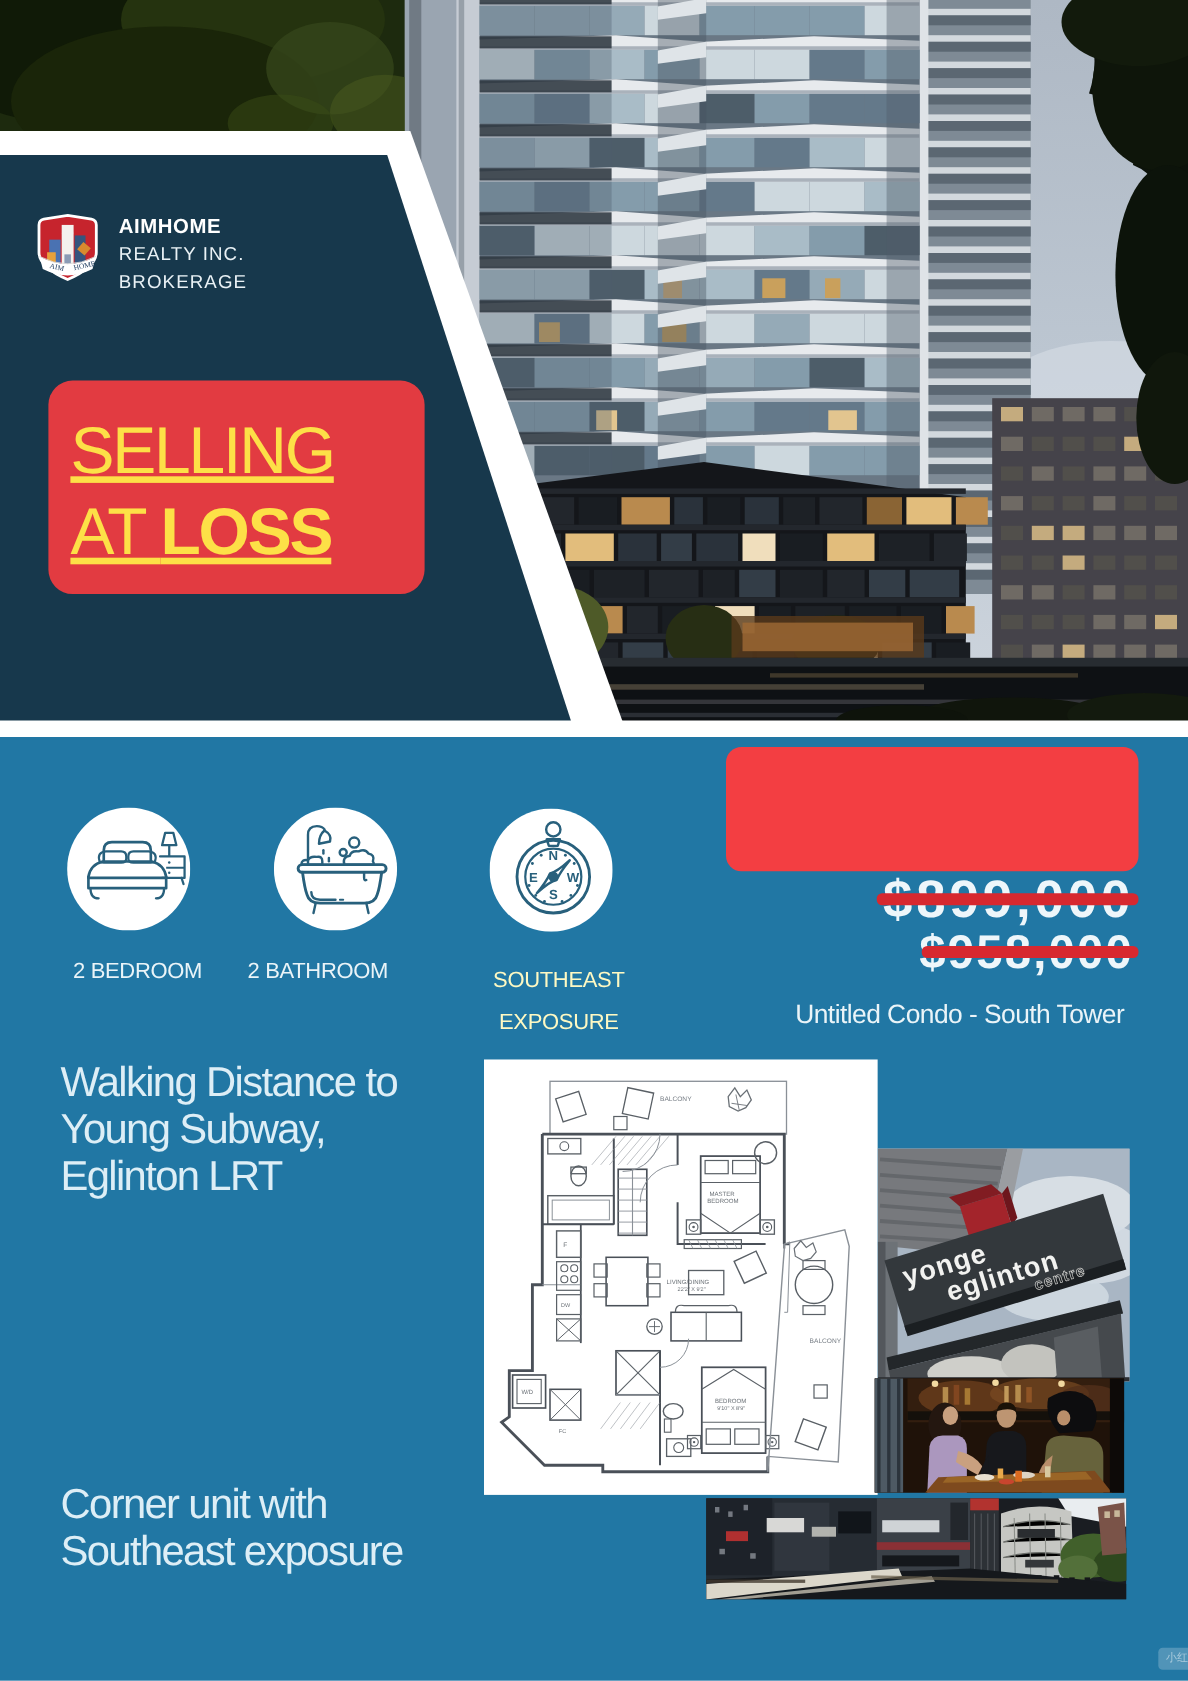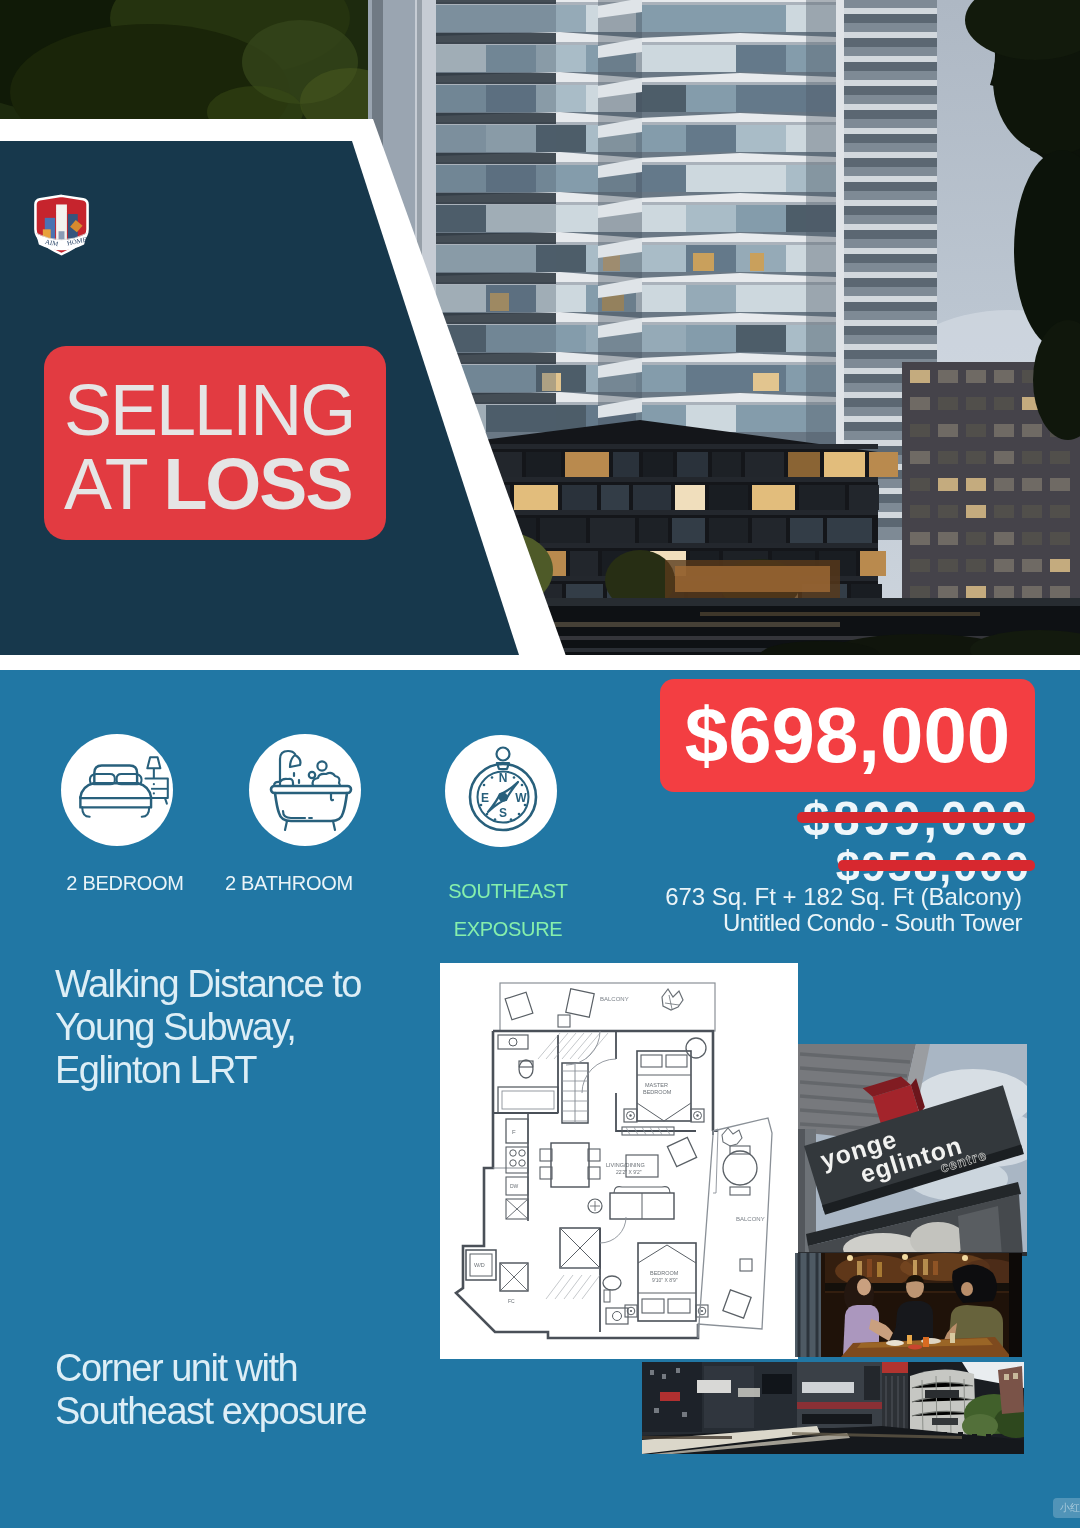--- a/index.html
+++ b/index.html
@@ -426,24 +426,29 @@
 <rect x="41" y="30" width="9" height="9" fill="#d88a2e" transform="rotate(40 45 34)"></rect>
 <rect x="27" y="40" width="6" height="12" fill="#8a9bb5"></rect>
 
 <path d="M4,42 Q30,56 56,42 L53,54 Q30,66 7,54 Z" fill="#ffffff"></path>
 <path d="M4,42 Q30,56 56,42" fill="none" stroke="#d8d8d8" stroke-width="0.8"></path>
 <text x="13" y="53" font-family="Liberation Serif, serif" font-size="7" fill="#1d3a5f" transform="rotate(12 13 53)">AIM</text>
 <text x="36" y="55" font-family="Liberation Serif, serif" font-size="7" fill="#1d3a5f" transform="rotate(-12 36 55)">HOME</text>
 
 </svg>
 
+<div class="abs" style="left:108px;top:193px;color:#fff;font-size:17px;line-height:25.3px;letter-spacing:1px;">
+  <div style="font-weight:bold;font-size:18.5px;letter-spacing:0.5px;">AIMHOME</div>
+  <div style="color:#e9f1f5;">REALTY INC.</div>
+  <div style="color:#e9f1f5;">BROKERAGE</div>
+</div>
 
 <div class="abs" style="left:44px;top:346px;width:342px;height:194px;border-radius:22px;background:#e23b41;"></div>
 
-<div class="abs" style="left:64px;top:373px;width:400px;color:#e5e5e5;font-size:72px;line-height:74px;letter-spacing:-2px;white-space:nowrap;">SELLING<br>AT <b>LOSS</b></div>
+<div class="abs" style="left:64px;top:373px;width:400px;color:#fde047;font-size:60px;line-height:74px;letter-spacing:-2px;white-space:nowrap;text-decoration:underline;">SELLING<br>AT <b>LOSS</b></div>
 
 <svg class="abs" style="left:61px;top:734px" width="112" height="112" viewBox="0 0 112 112">
   <circle cx="56" cy="56" r="56" fill="#fff"></circle>
 
 <g transform="translate(4.5,5.5) scale(0.93)">
 
 <path d="M31,47 L31,36 Q31,28 39,28 L69,28 Q77,28 77,36 L77,47" fill="none" stroke="#28607c" stroke-width="2.6" stroke-linecap="round" stroke-linejoin="round"></path>
 
 <path d="M27,47 Q24,38 33,37 L48,37 Q53,37 53,42 L53,44 Q53,48 48,48 L31,48 Q27,48 27,47 Z" fill="none" stroke="#28607c" stroke-width="2.2" stroke-linecap="round" stroke-linejoin="round"></path>
 <path d="M81,47 Q84,38 75,37 L60,37 Q55,37 55,42 L55,44 Q55,48 60,48 L77,48 Q81,48 81,47 Z" fill="none" stroke="#28607c" stroke-width="2.2" stroke-linecap="round" stroke-linejoin="round"></path>
@@ -526,35 +531,33 @@
 
 <path d="M43,77 Q52,66 55,59 Q61,58 73,47 Q64,58 61,65 Q55,66 43,77 Z" fill="none" stroke="#28607c" stroke-width="2.2" stroke-linecap="round" stroke-linejoin="round"></path>
 <circle cx="58" cy="62" r="4.6" fill="#28607c"></circle>
 
 </svg>
 
 <div class="abs" style="left:45px;top:872px;width:160px;text-align:center;color:#eaf4f8;font-size:20px;letter-spacing:-0.3px;">2 BEDROOM</div>
 
 <div class="abs" style="left:225px;top:872px;width:182px;text-align:left;color:#eaf4f8;font-size:20px;letter-spacing:-0.3px;">2 BATHROOM</div>
 
-<div class="abs" style="left:418px;top:872px;width:180px;text-align:center;color:#86efac;font-size:20px;line-height:38px;letter-spacing:-0.3px;">SOUTHEAST<br>EXPOSURE</div>
+<div class="abs" style="left:418px;top:872px;width:180px;text-align:center;color:#fef9c3;font-size:20px;line-height:38px;letter-spacing:-0.3px;">SOUTHEAST<br>EXPOSURE</div>
 
 <div class="abs" style="left:660px;top:679px;width:375px;height:113px;border-radius:14px;background:#f33e42;"></div>
 
-<div class="abs" style="left:660px;top:679px;width:375px;height:113px;line-height:113px;text-align:center;color:#fff;font-weight:bold;font-size:78px;">$698,000</div>
 
 <div class="abs" style="left:700px;top:791px;width:331px;text-align:right;color:#eef6fa;font-weight:bold;font-size:48px;letter-spacing:3.5px;">$899,000</div>
 
 <div class="abs" style="left:797px;top:812px;width:238px;height:11px;background:#d7282f;border-radius:5px;"></div>
 
 <div class="abs" style="left:700px;top:842px;width:331px;text-align:right;color:#eef6fa;font-weight:bold;font-size:43px;letter-spacing:2px;">$958,000</div>
 
 <div class="abs" style="left:838px;top:860px;width:197px;height:11px;background:#d7282f;border-radius:5px;"></div>
 
-<div class="abs" style="left:622px;top:883px;width:400px;text-align:right;color:#eaf4f8;font-size:24px;">673 Sq. Ft + 182 Sq. Ft (Balcony)</div>
 
 <div class="abs" style="left:55px;top:963px;color:#ddeef6;font-size:38px;line-height:43px;letter-spacing:-1.5px;">Walking Distance to<br>Young Subway,<br>Eglinton LRT</div>
 
 <div class="abs" style="left:622px;top:909px;width:400px;text-align:right;color:#eaf4f8;font-size:24px;letter-spacing:-0.5px;">Untitled Condo - South Tower</div>
 
 
 <div class="abs" style="left:55px;top:1347px;color:#ddeef6;font-size:38px;line-height:43px;letter-spacing:-1.5px;">Corner unit with<br>Southeast exposure</div>
 
 <svg class="abs" style="left:440px;top:963px" width="358" height="396" viewBox="0 0 358 396">
   <rect x="0" y="0" width="358" height="396" fill="#ffffff"></rect>

